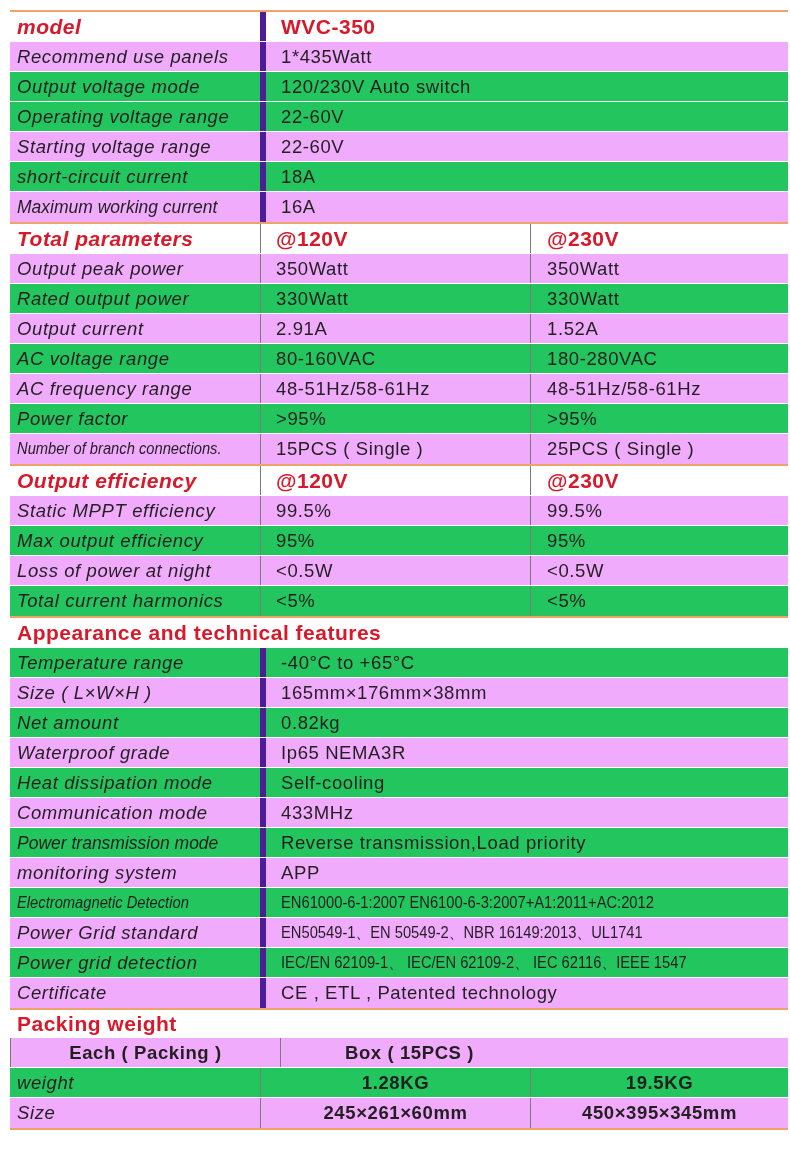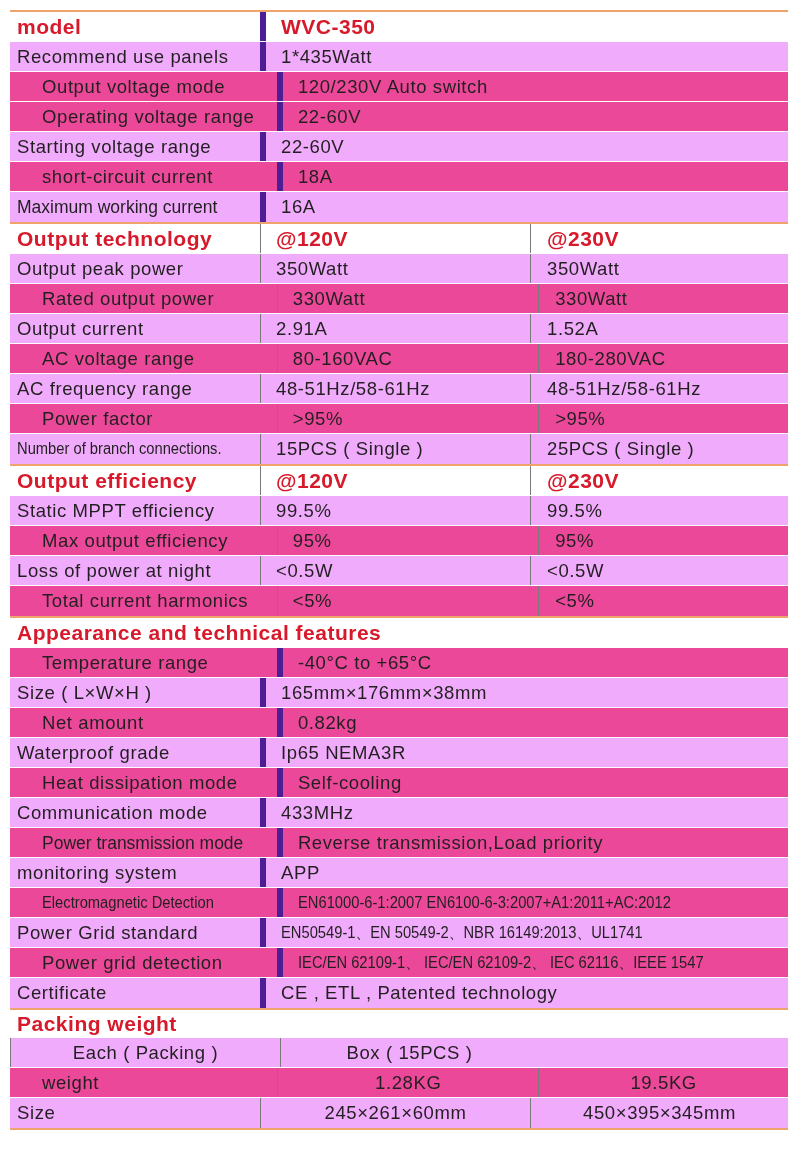--- a/index.html
+++ b/index.html
@@ -2,35 +2,35 @@
 <html><head>
 <meta charset="utf-8">
 <style>
   html, body { margin: 0; padding: 0; background: #ffffff; }
   body { width: 790px; height: 1160px; position: relative; overflow: hidden;
          font-family: "Liberation Sans", "DejaVu Sans", sans-serif; color: #231f20; }
   .sheet { position: absolute; left: 10px; top: 10px; width: 778px; }
   .section { position: relative; border-top: 2px solid #eea36b; }
   .row { display: flex; height: 30px; align-items: center; margin-bottom: 0; position: relative; }
   .row.g { background: #f0abfc; }
-  .row.y { background: #ec4899; padding-left: 25px; }
+  .row.y { background: #22c55e; }
   .row.w { background: #ffffff; }
   .row + .row { box-shadow: 0 -1px 0 #ffffff; }
   .cell { height: 100%; display: flex; align-items: center; box-sizing: border-box;
           font-size: 18.5px; letter-spacing: 0.6px; white-space: nowrap; overflow: hidden; }
-  .c1 { width: 250px; padding-left: 7px; }
+  .c1 { width: 250px; padding-left: 7px; font-style: italic; }
   .c2 { width: 270px; padding-left: 15px; border-left: 1px solid #7a7a7a; }
   .c2wide { width: 528px; padding-left: 15px; border-left: 6px solid #4c1d95; }
   .c3 { width: 258px; padding-left: 16px; border-left: 1px solid #7a7a7a; }
   .head .cell { font-weight: bold; color: #d7192b; font-size: 21px; letter-spacing: 0.5px; }
   .narrow { font-size: 16px; letter-spacing: 0; transform: scaleX(0.92); transform-origin: left center; }
   .condensed { letter-spacing: 0; font-size: 17.5px; }
   .spec-head { height: 28px; }
   .bottom-line { border-top: 2px solid #eea36b; }
-  .pack-row .c2, .pack-row .c3 { justify-content: center; padding-left: 0; }
+  .pack-row .c2, .pack-row .c3 { justify-content: center; padding-left: 0; font-weight: bold; }
 </style>
 </head>
 <body>
 
 <div class="sheet">
 
   <div class="section">
     <div class="row w head">
       <div class="cell c1">model</div>
       <div class="cell c2wide">WVC-350</div>
@@ -56,21 +56,21 @@
       <div class="cell c2wide">18A</div>
     </div>
     <div class="row g">
       <div class="cell c1 condensed">Maximum working current</div>
       <div class="cell c2wide">16A</div>
     </div>
   </div>
 
   <div class="section">
     <div class="row w head">
-      <div class="cell c1">Output technology</div>
+      <div class="cell c1">Total parameters</div>
       <div class="cell c2">@120V</div>
       <div class="cell c3">@230V</div>
     </div>
     <div class="row g">
       <div class="cell c1">Output peak power</div>
       <div class="cell c2">350Watt</div>
       <div class="cell c3">350Watt</div>
     </div>
     <div class="row y">
       <div class="cell c1">Rated output power</div>

